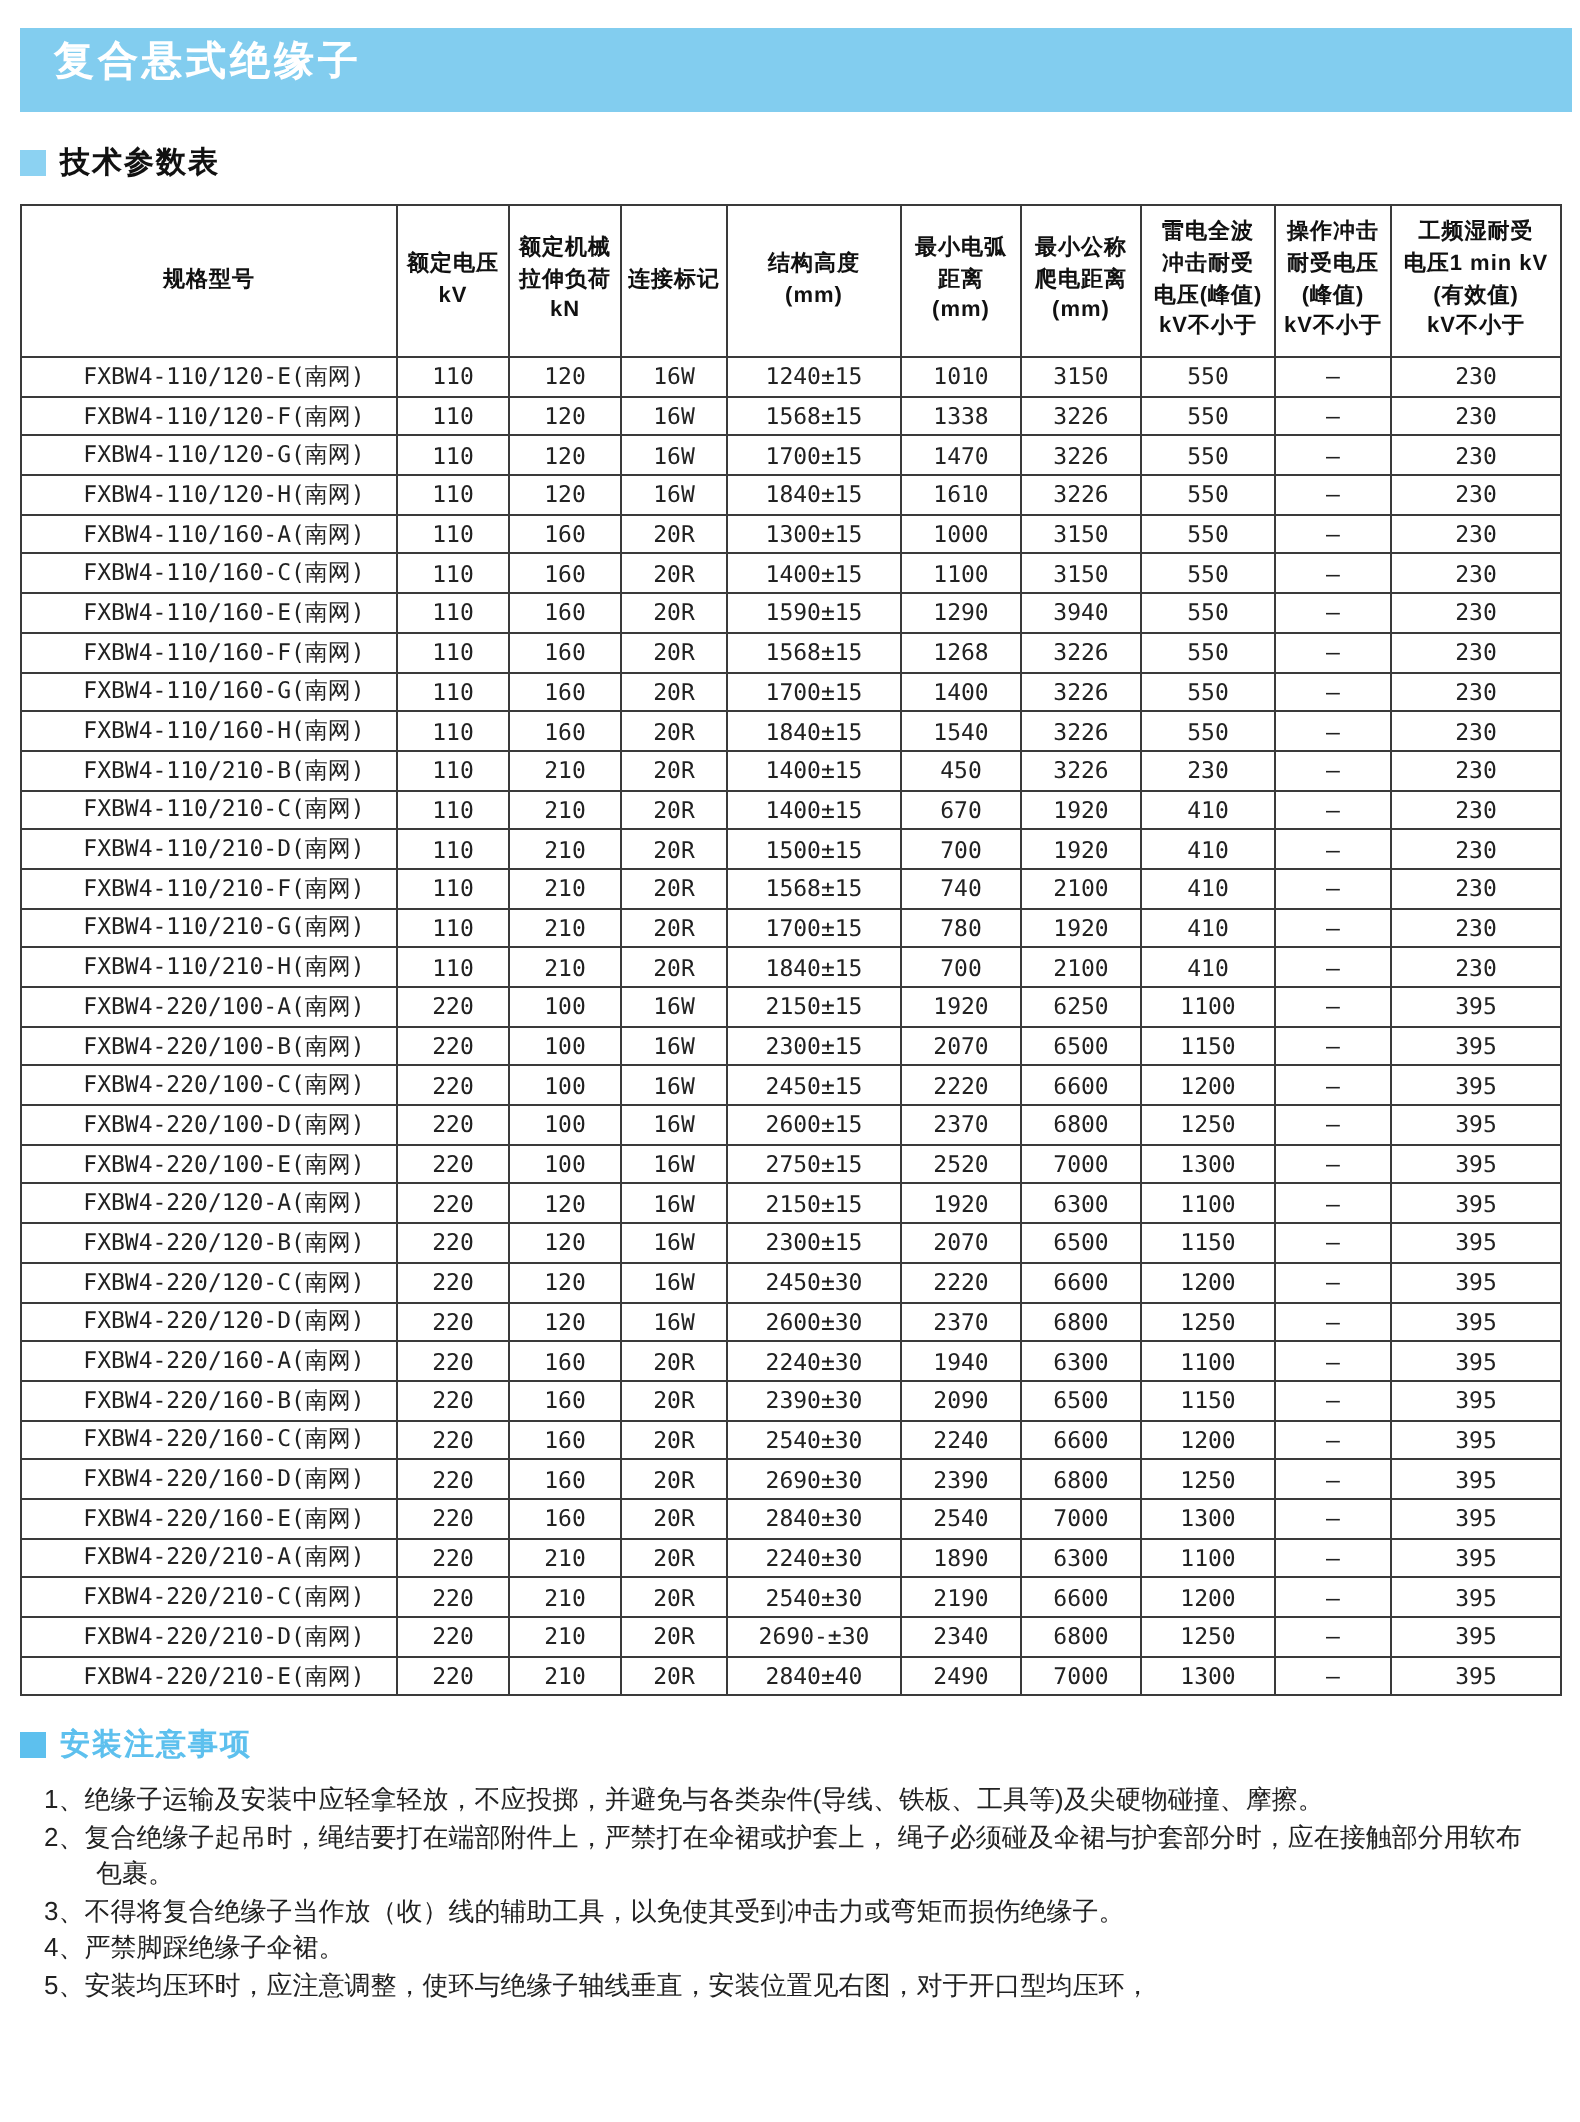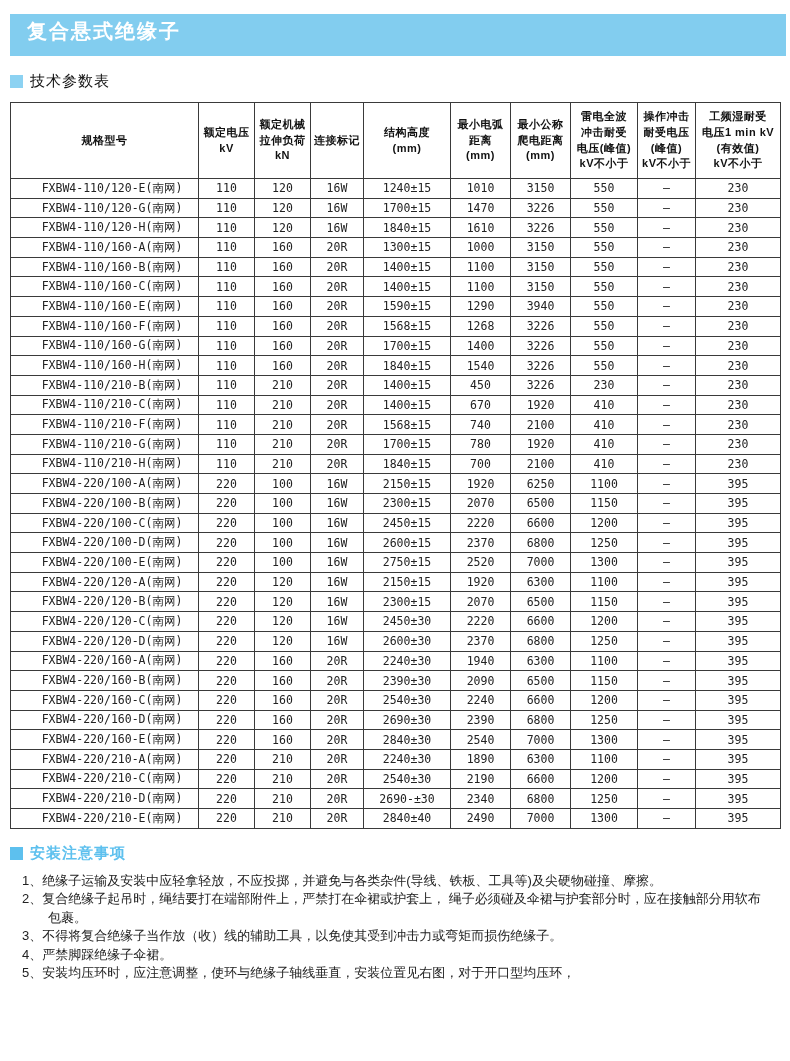--- a/index.html
+++ b/index.html
@@ -10,21 +10,21 @@
   }
   .banner {
     margin:14px 4px 0 10px; height:42px;
     background:var(--banner-bg,#82CDEF);
     color:var(--banner-text,#ffffff);
     font-size:20px; font-weight:bold; line-height:34px;
     padding-left:17px; letter-spacing:2px;
   }
   .section-head { display:flex; align-items:center; margin:16px 0 0 10px; gap:7px; }
   .bullet { width:13px; height:13px; flex:0 0 13px; background:var(--bullet,#8CD2F2); }
-  .section-title { font-weight:normal; font-size:15px; letter-spacing:1px; color:#111; }
+  .section-title { font-weight:bold; font-size:15px; letter-spacing:1px; color:#111; }
 
   table.spec {
     border-collapse:collapse; table-layout:fixed;
     width:770px; margin:11px 0 0 10px;
   }
   .spec th, .spec td {
     border:1px solid var(--table-border,#3a3a3a);
     text-align:center; vertical-align:middle; overflow:hidden;
   }
   .spec th {
@@ -110,20 +110,32 @@
           <td>120</td>
           <td>16W</td>
           <td>1240±15</td>
           <td>1010</td>
           <td>3150</td>
           <td>550</td>
           <td>—</td>
           <td>230</td>
         </tr>
         <tr>
+          <td class="model">FXBW4-110/120-F(南网)</td>
+          <td>110</td>
+          <td>120</td>
+          <td>16W</td>
+          <td>1568±15</td>
+          <td>1338</td>
+          <td>3226</td>
+          <td>550</td>
+          <td>—</td>
+          <td>230</td>
+        </tr>
+        <tr>
           <td class="model">FXBW4-110/120-G(南网)</td>
           <td>110</td>
           <td>120</td>
           <td>16W</td>
           <td>1700±15</td>
           <td>1470</td>
           <td>3226</td>
           <td>550</td>
           <td>—</td>
           <td>230</td>
@@ -146,44 +158,32 @@
           <td>160</td>
           <td>20R</td>
           <td>1300±15</td>
           <td>1000</td>
           <td>3150</td>
           <td>550</td>
           <td>—</td>
           <td>230</td>
         </tr>
         <tr>
-          <td class="model">FXBW4-110/160-B(南网)</td>
+          <td class="model">FXBW4-110/160-C(南网)</td>
           <td>110</td>
           <td>160</td>
           <td>20R</td>
           <td>1400±15</td>
           <td>1100</td>
           <td>3150</td>
           <td>550</td>
           <td>—</td>
           <td>230</td>
         </tr>
         <tr>
-          <td class="model">FXBW4-110/160-C(南网)</td>
-          <td>110</td>
-          <td>160</td>
-          <td>20R</td>
-          <td>1400±15</td>
-          <td>1100</td>
-          <td>3150</td>
-          <td>550</td>
-          <td>—</td>
-          <td>230</td>
-        </tr>
-        <tr>
           <td class="model">FXBW4-110/160-E(南网)</td>
           <td>110</td>
           <td>160</td>
           <td>20R</td>
           <td>1590±15</td>
           <td>1290</td>
           <td>3940</td>
           <td>550</td>
           <td>—</td>
           <td>230</td>
@@ -236,20 +236,32 @@
           <td>—</td>
           <td>230</td>
         </tr>
         <tr>
           <td class="model">FXBW4-110/210-C(南网)</td>
           <td>110</td>
           <td>210</td>
           <td>20R</td>
           <td>1400±15</td>
           <td>670</td>
+          <td>1920</td>
+          <td>410</td>
+          <td>—</td>
+          <td>230</td>
+        </tr>
+        <tr>
+          <td class="model">FXBW4-110/210-D(南网)</td>
+          <td>110</td>
+          <td>210</td>
+          <td>20R</td>
+          <td>1500±15</td>
+          <td>700</td>
           <td>1920</td>
           <td>410</td>
           <td>—</td>
           <td>230</td>
         </tr>
         <tr>
           <td class="model">FXBW4-110/210-F(南网)</td>
           <td>110</td>
           <td>210</td>
           <td>20R</td>

